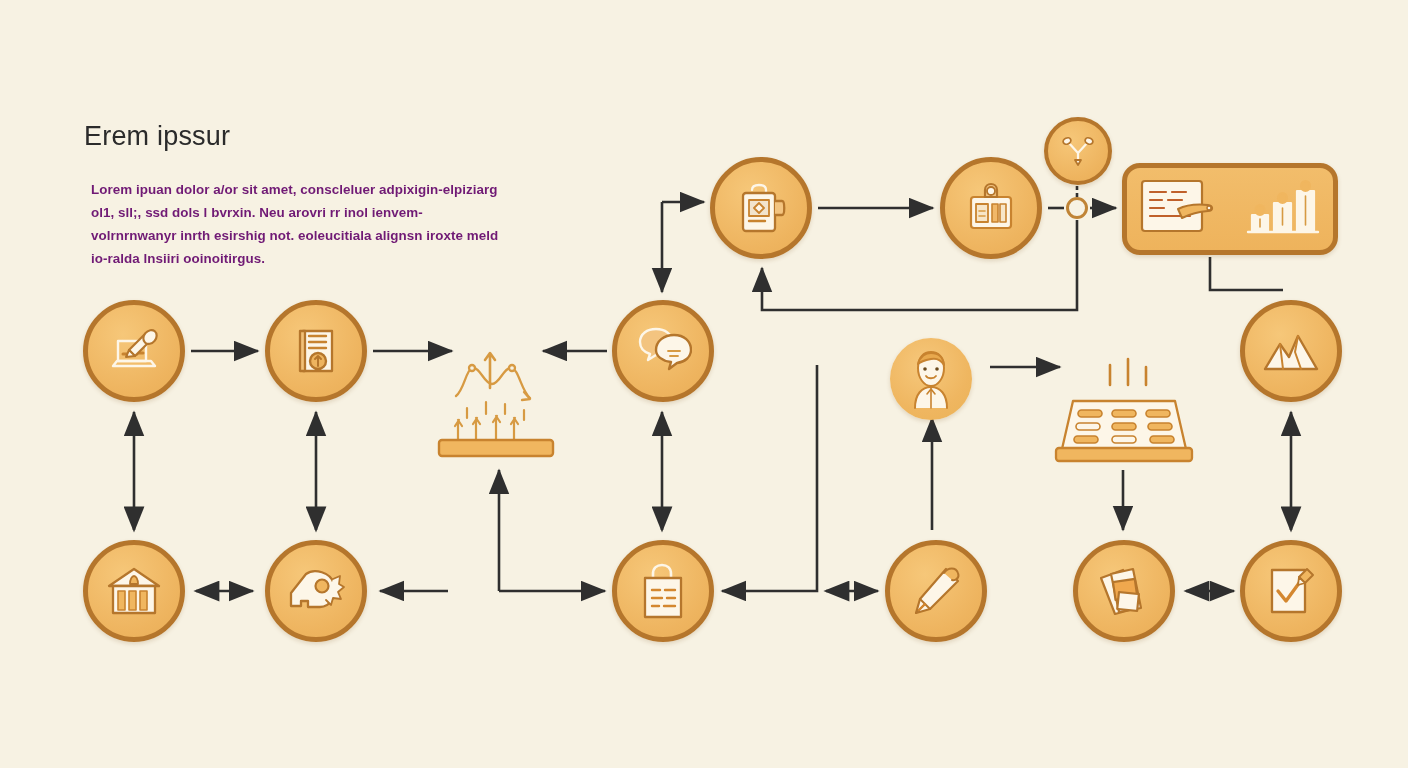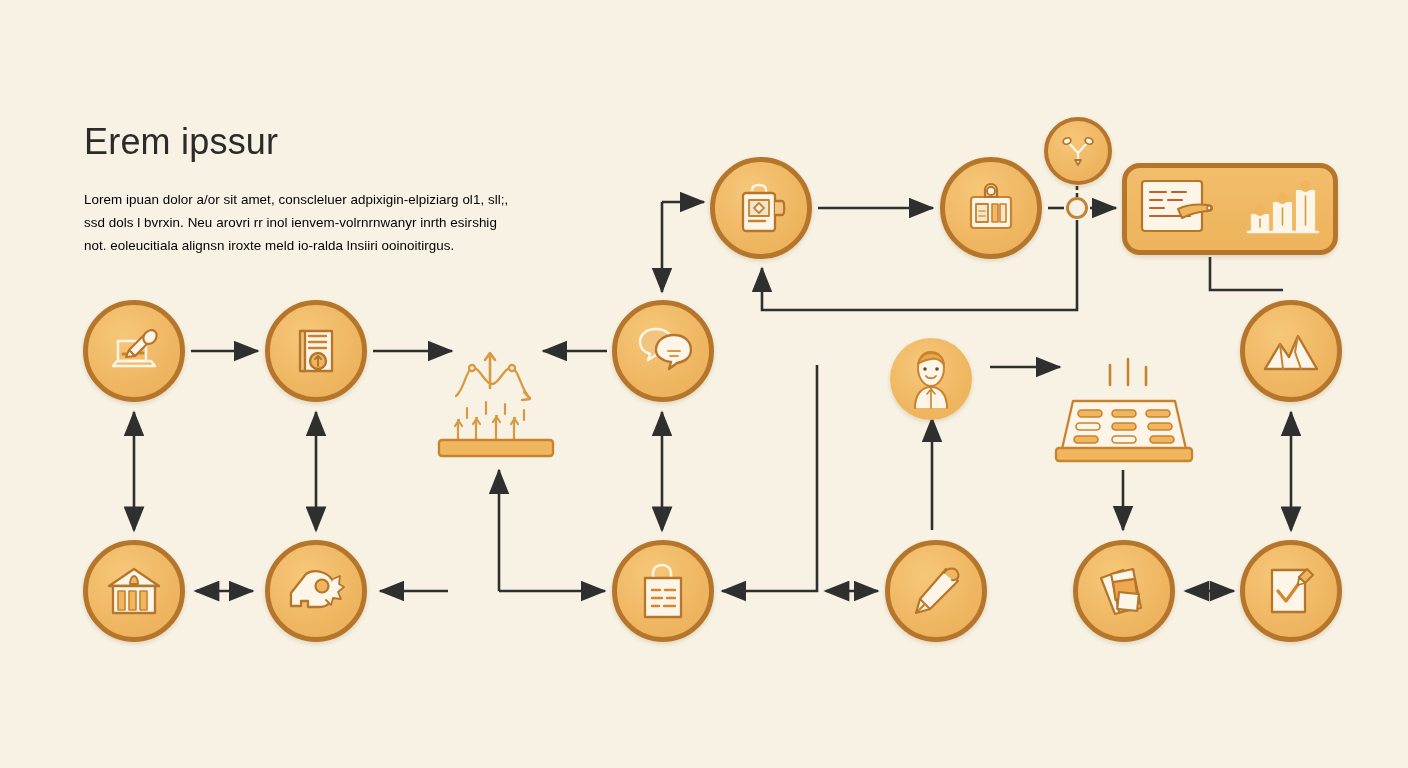--- a/index.html
+++ b/index.html
@@ -9,26 +9,26 @@
     background:#f7f2e3;
     font-family:"Liberation Sans", sans-serif;
     overflow:hidden;
     position:relative;
   }
   #stage{position:absolute;inset:0;width:1408px;height:768px;}
   #wires{position:absolute;left:0;top:0;width:1408px;height:768px;pointer-events:none;}
 
   .txt-block{position:absolute;left:84px;top:122px;width:430px;}
   .txt-title{
-    font-size:36px;color:#2b2b2b;font-weight:400;letter-spacing:.2px;
+    font-size:27px;color:#2b2b2b;font-weight:400;letter-spacing:.2px;
     margin:0 0 26px 0;line-height:1.1;
   }
   .txt-body{
-    font-size:13.4px;color:#000000;line-height:1.72;margin:0;
-    letter-spacing:.05px;filter:blur(.35px);
+    font-size:13.4px;color:#701a75;line-height:1.72;margin:7px;
+    letter-spacing:.05px;filter:blur(.35px);font-weight:bold;
   }
 
   .node{
     position:absolute;border-radius:50%;
     background:radial-gradient(circle at 38% 32%,#f6c779 0%,#eeb45f 68%,#e9ad56 100%);
     border:5px solid #b5762c;
     box-shadow:0 2px 4px rgba(120,80,20,.18);
     display:flex;align-items:center;justify-content:center;
     box-sizing:border-box;
   }

